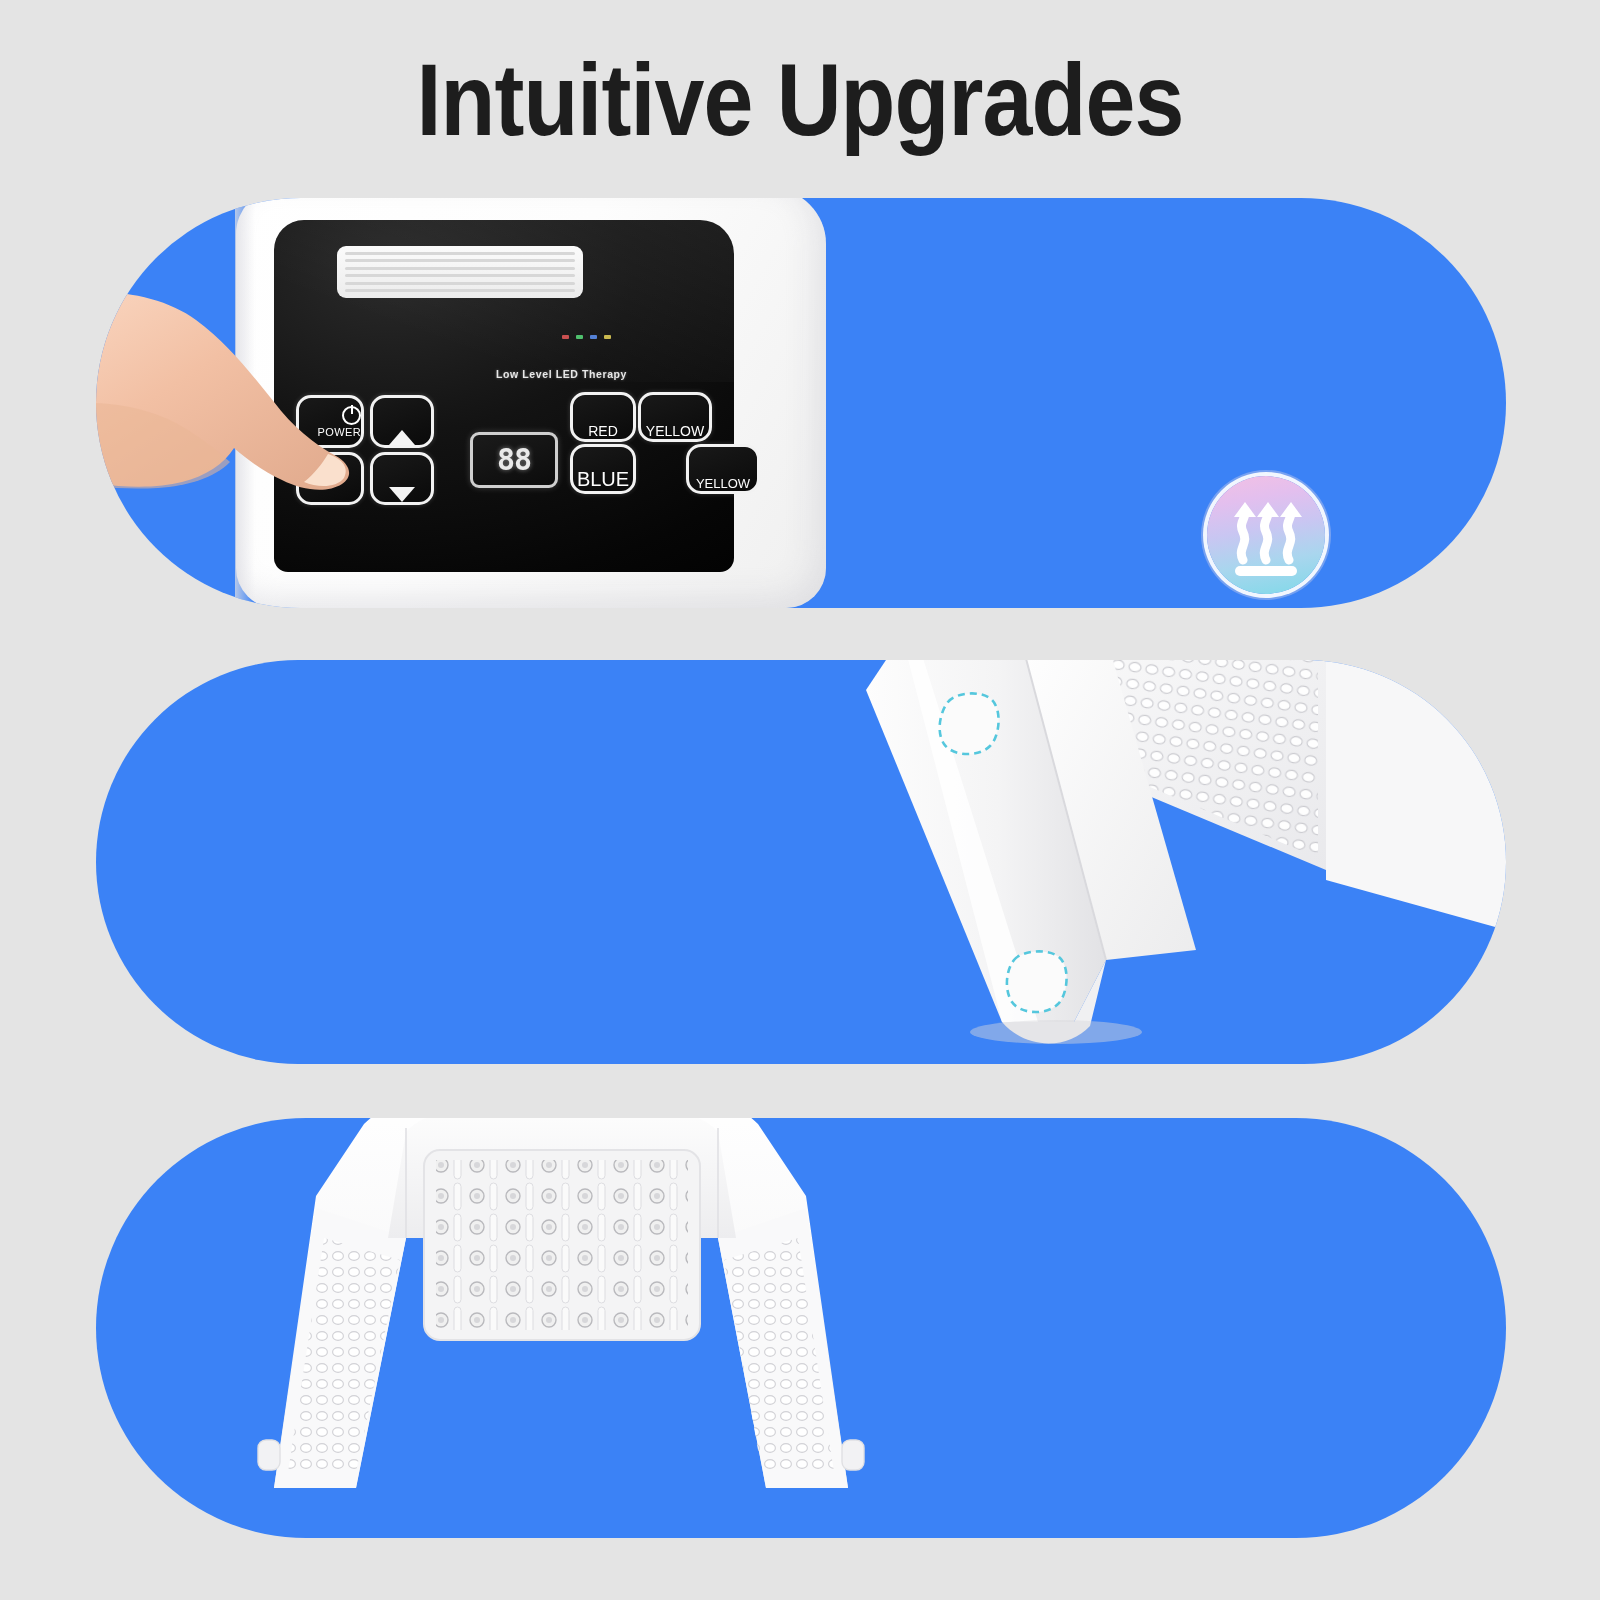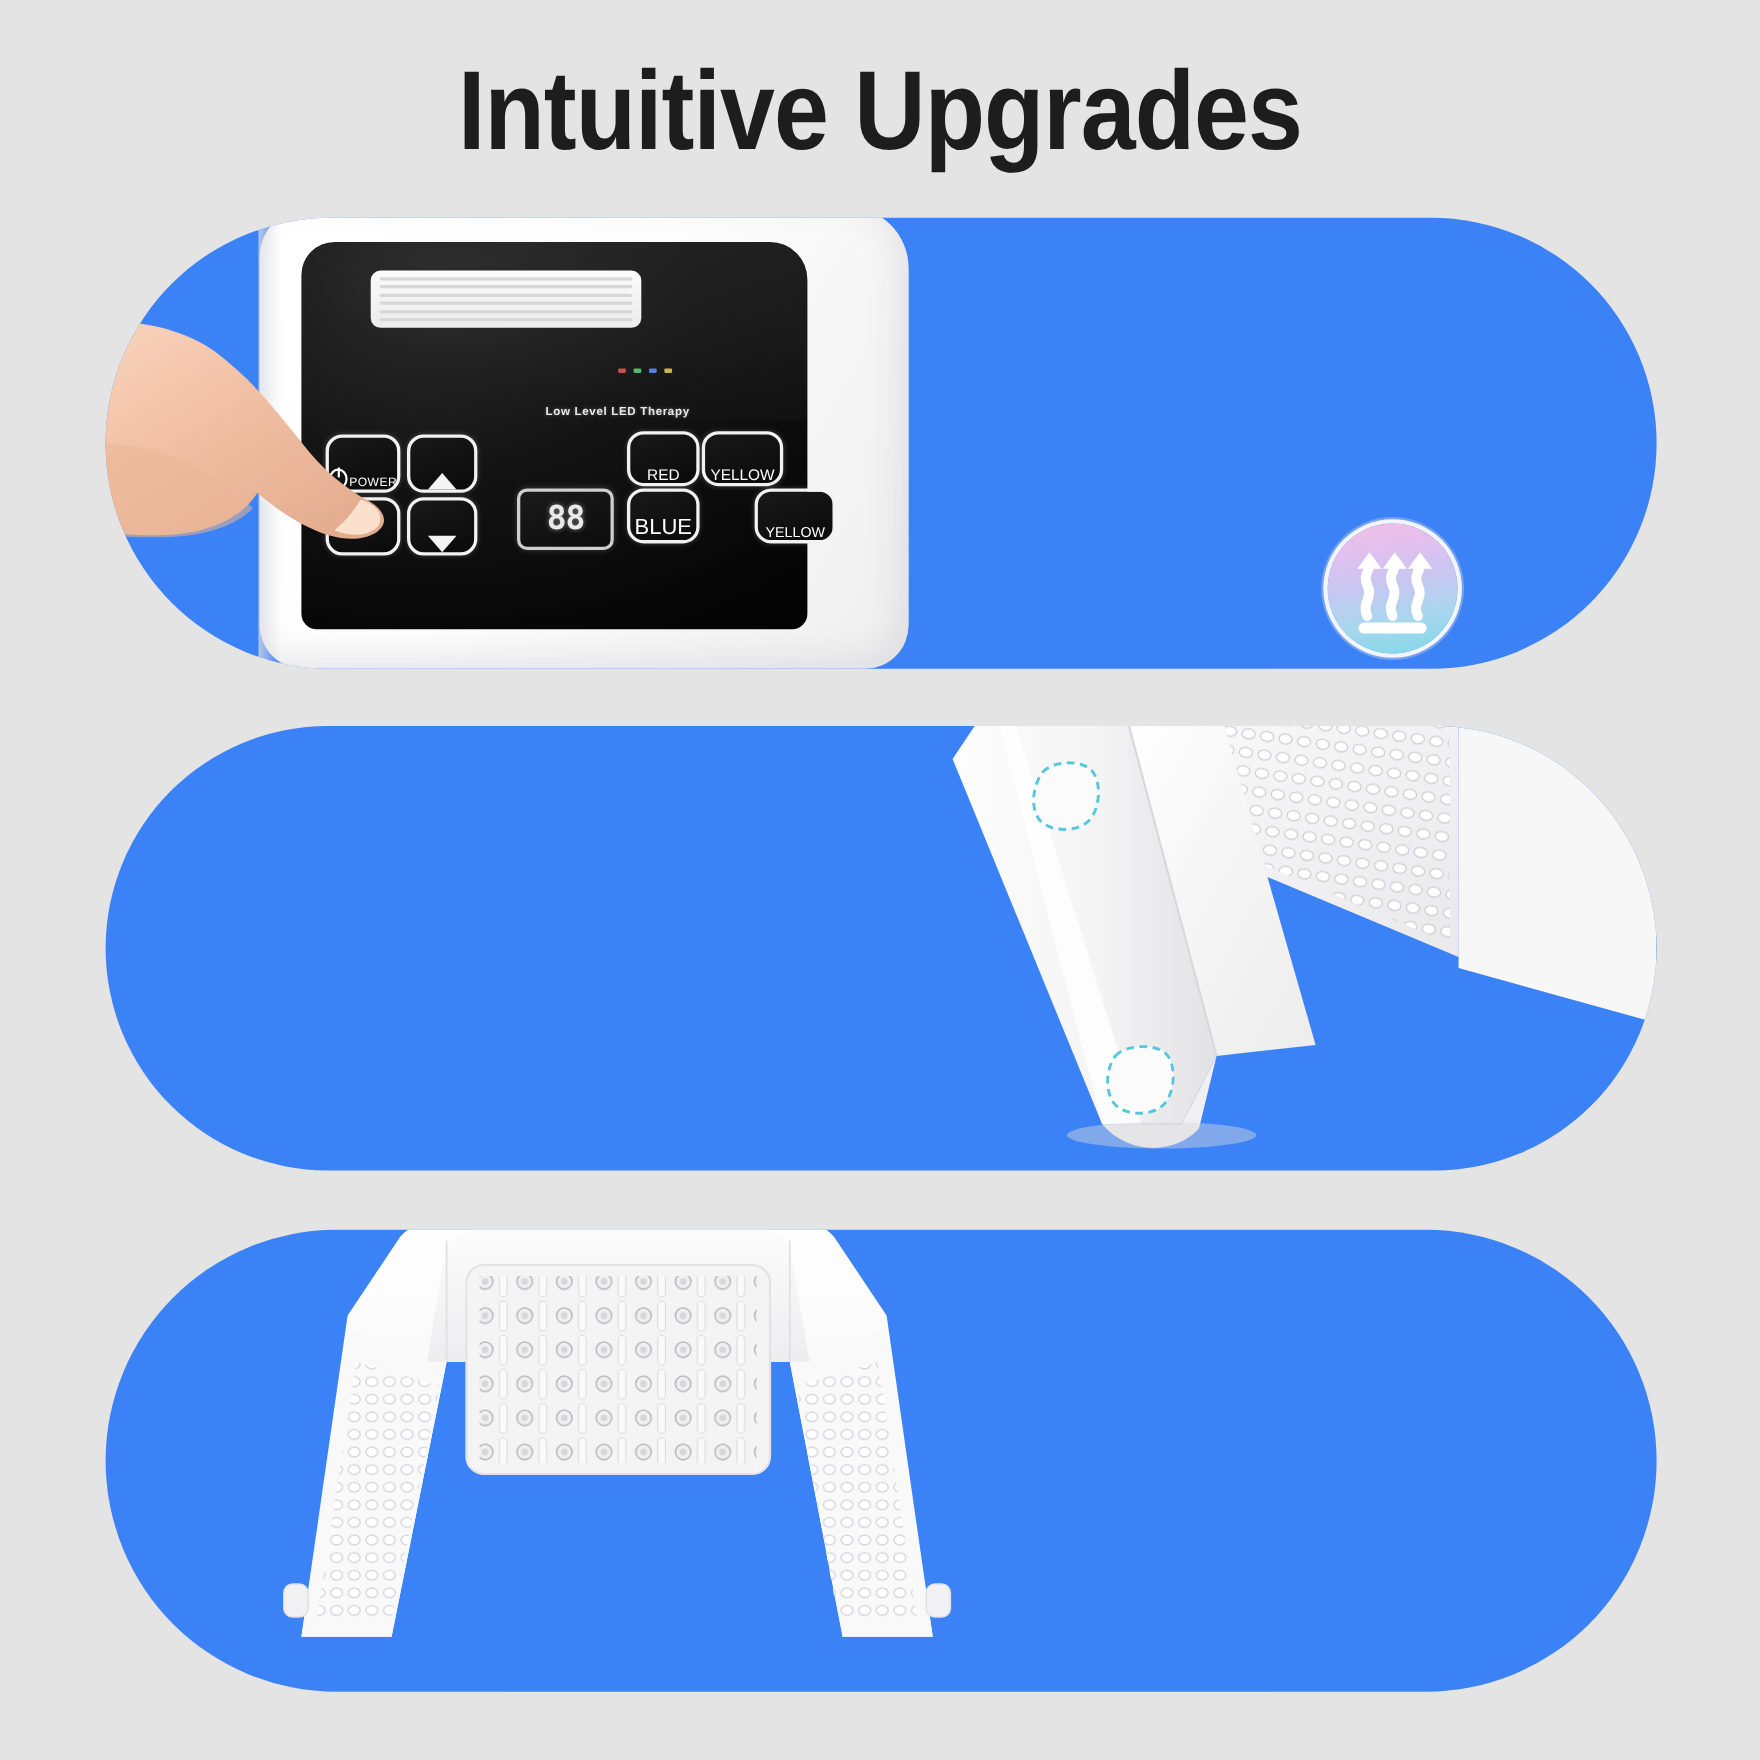--- a/index.html
+++ b/index.html
@@ -123,21 +123,21 @@
   .btn {
     position:absolute;
     border:3px solid #f2f2f2;
     border-radius:15px;
     background:linear-gradient(160deg,#191919,#0a0a0a);
     color:#fdfdfd;
     display:flex; align-items:flex-end; justify-content:center;
     font-weight:normal; font-family:"Liberation Sans",sans-serif;
     box-shadow:0 0 5px rgba(255,255,255,.18);
   }
-  .btn-power    { left:22px;  top:175px; width:62px; height:47px; flex-direction:row; gap:1px; }
+  .btn-power    { left:22px;  top:175px; width:62px; height:47px; flex-direction:column; gap:1px; }
   .btn-power .lbl{ font-size:11px; letter-spacing:.4px; }
   .btn-thermal  { left:22px;  top:232px; width:62px; height:47px; }
   .btn-up       { left:96px;  top:175px; width:58px; height:47px; }
   .btn-down     { left:96px;  top:232px; width:58px; height:47px; }
   .btn-red      { left:296px; top:172px; width:60px; height:44px; font-size:14px; }
   .btn-green    { left:364px; top:172px; width:68px; height:44px; font-size:14px; }
   .btn-blue     { left:296px; top:224px; width:60px; height:44px; font-size:20px; }
   .btn-yellow   { left:364px; top:224px; width:68px; height:44px; font-size:13px;margin-left:48px; }
 
   .power-glyph{
@@ -146,21 +146,21 @@
   .power-glyph::after{
     content:""; position:absolute; left:50%; top:-3px; margin-left:-1px;
     width:2px; height:9px; background:#fff;
   }
   .tri-up, .tri-dn{ width:0;height:0;border-left:13px solid transparent;border-right:13px solid transparent; }
   .tri-up{ border-bottom:15px solid #f4f4f4; }
   .tri-dn{ border-top:15px solid #f4f4f4; }
 
   
   .seg-display{
-    position:absolute; left:196px; top:224px;
+    position:absolute; left:196px; top:212px;
     width:82px; height:50px;
     background:linear-gradient(160deg,#1b1b1b,#0c0c0c);
     border:3px solid #cfcfcf;
     border-radius:9px;
     display:flex; align-items:center; justify-content:center; gap:6px;
     box-shadow:0 0 6px rgba(255,255,255,.2);
   }
   .seg-digit{
     font-family:"DejaVu Sans Mono", monospace;
     font-size:30px; font-weight:bold; color:#e9e9e9; line-height:30px;

